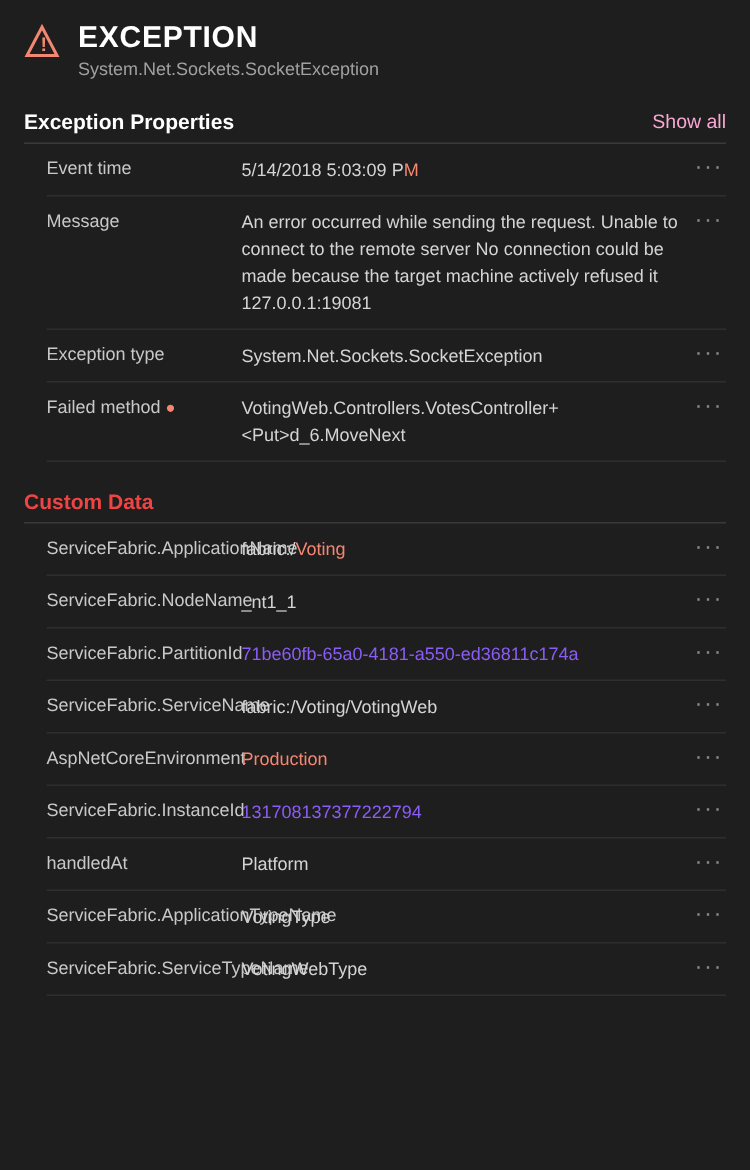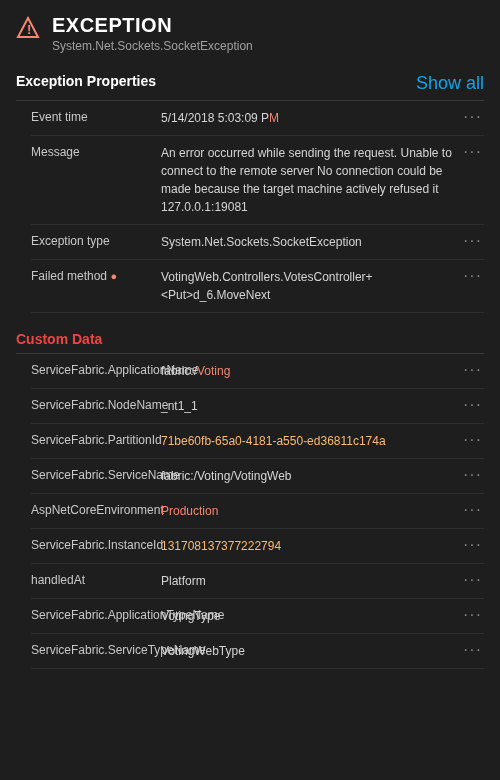--- a/index.html
+++ b/index.html
@@ -47,22 +47,22 @@
       justify-content: space-between;
       padding: 8px 0 6px 0;
       border-bottom: 1px solid #3a3a3a;
     }
     .section-title {
       font-size: 14px;
       font-weight: 600;
       color: #ffffff;
     }
     .show-all-link {
-      color: #0ea5e9;
-      font-size: 18px;
+      color: #f9a8d4;
+      font-size: 13px;
       cursor: pointer;
       text-decoration: none;
     }
 
     .property-row {
       display: flex;
       align-items: flex-start;
       border-bottom: 1px solid #2e2e2e;
       padding: 8px 0;
       position: relative;
@@ -81,21 +81,21 @@
       color: #d4d4d4;
       font-size: 12px;
       line-height: 1.5;
       word-break: break-word;
       padding-right: 28px;
     }
     .property-value .highlight {
       color: #f48771;
     }
     .property-value .link-style {
-      color: #fdba74;
+      color: #8b5cf6;
     }
     .more-btn {
       position: absolute;
       right: 0;
       top: 8px;
       color: #888;
       font-size: 16px;
       cursor: pointer;
       letter-spacing: 1px;
       line-height: 1;

